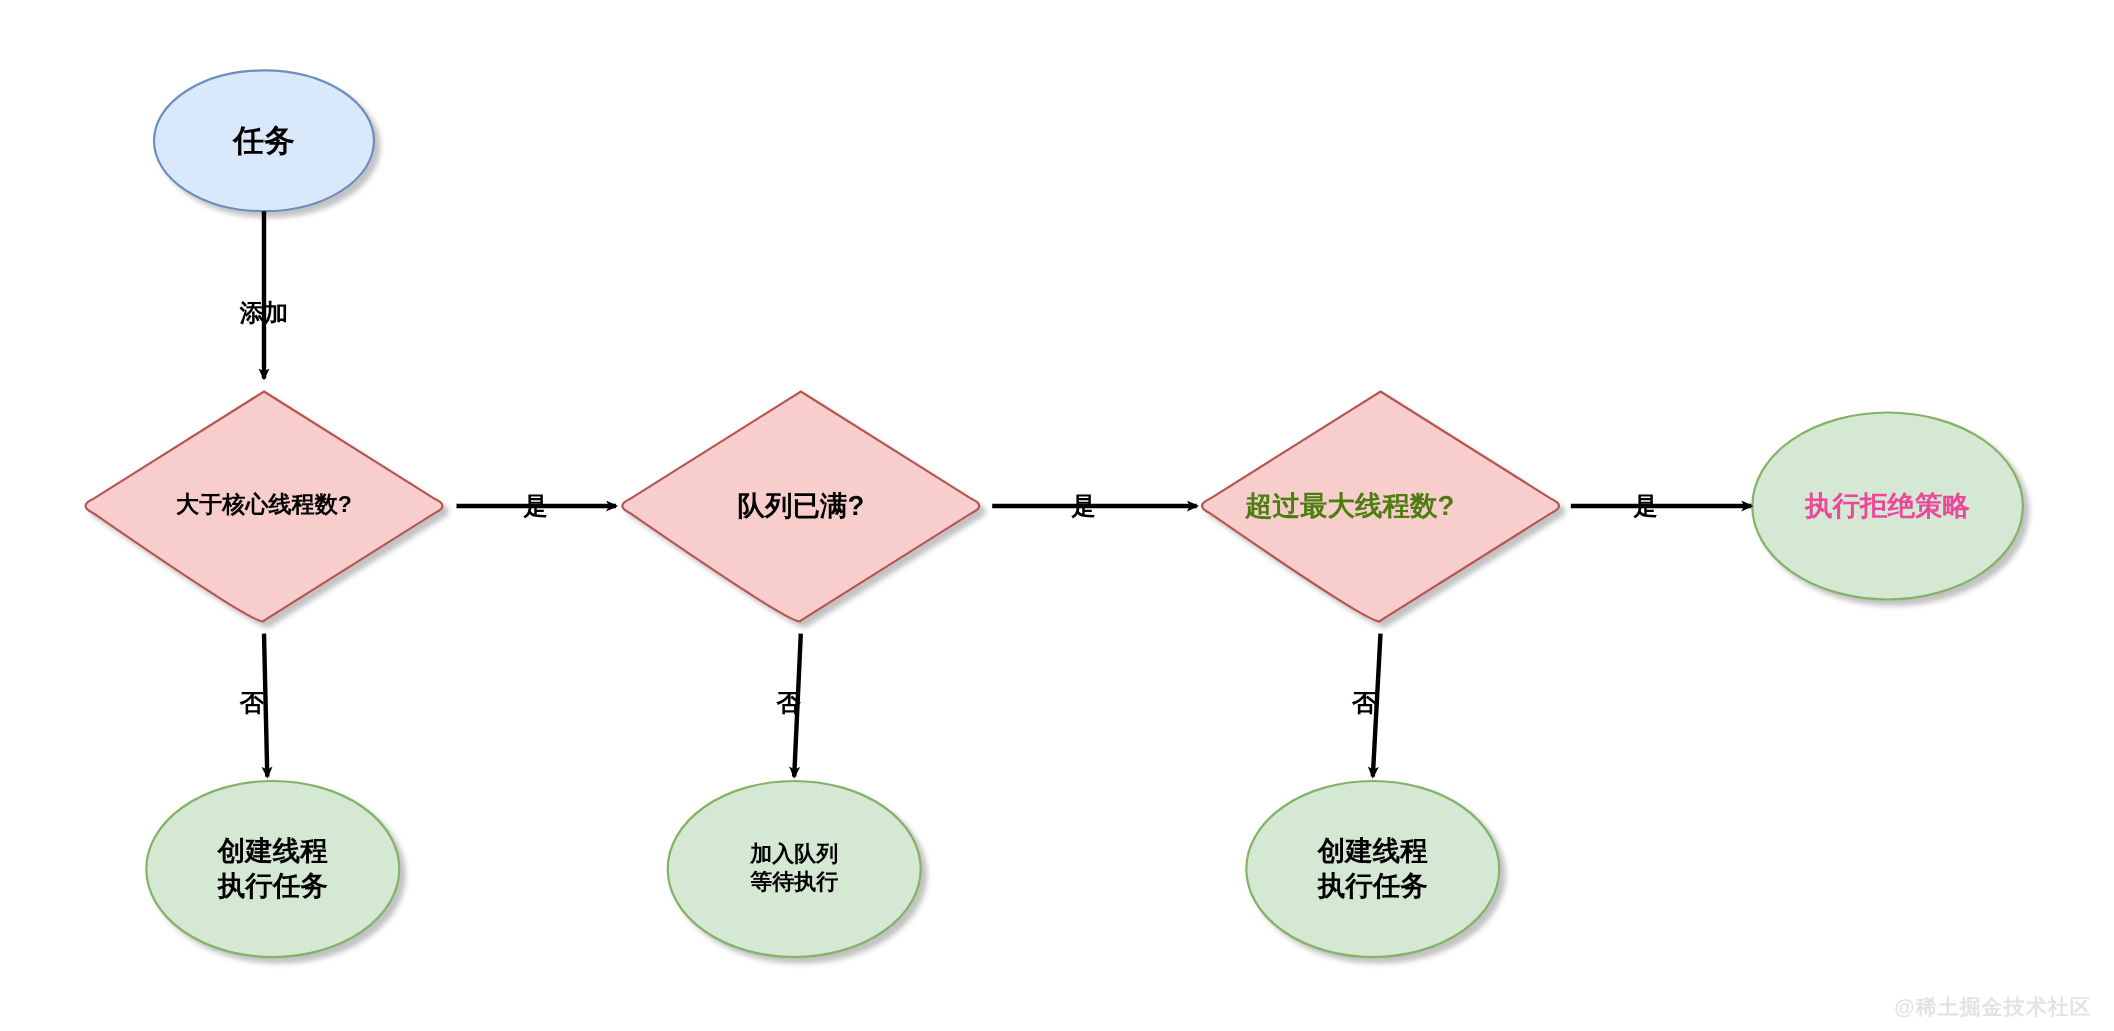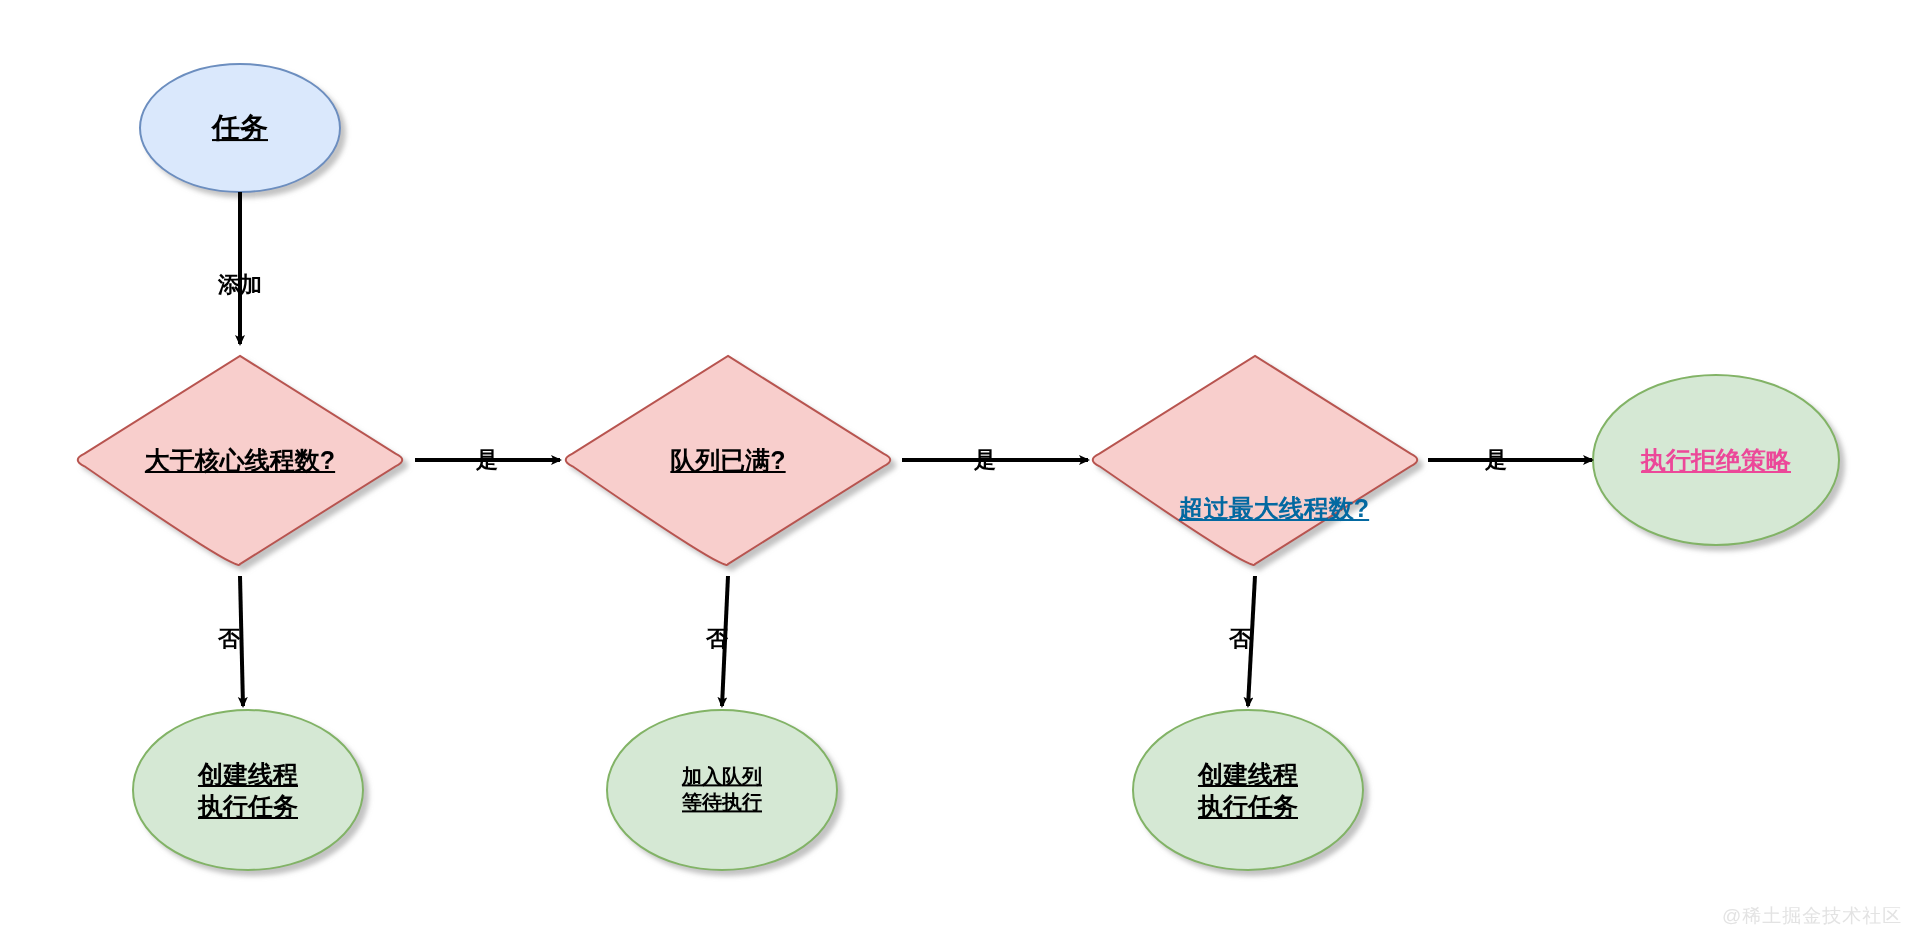--- a/index.html
+++ b/index.html
@@ -13,33 +13,32 @@
   #canvas{position:absolute;left:0;top:0;width:1922px;height:937px;}
   .node-label{
     position:absolute;
     color:#000000;
     font-weight:bold;
     text-align:right;
     line-height:1.28;
     white-space:pre;
     pointer-events:none;
     transform:translate(-50%,-50%);
-    text-decoration:underline;
   }
   .edge-label{
     position:absolute;
     color:#000000;
     font-weight:bold;
     white-space:pre;
     transform:translate(-50%,-50%);
   }
   .watermark{
     position:absolute;
     color:#e3e3e3;
-    font-weight:normal;
+    font-weight:bold;
     white-space:pre;
     letter-spacing:1px;
     text-align:right;
   }
 </style>
 </head>
 <body>
 
 <svg id="canvas" viewBox="0 0 1922 937" xmlns="http://www.w3.org/2000/svg">
   <defs>
@@ -75,23 +74,23 @@
       <line x1="902" y1="460" x2="1088" y2="460" stroke="#000000" stroke-width="4" marker-end="url(#arrow)"></line>
       <line x1="1428" y1="460" x2="1592" y2="460" stroke="#000000" stroke-width="4" marker-end="url(#arrow)"></line>
       <line x1="240" y1="576" x2="243" y2="706" stroke="#000000" stroke-width="4" marker-end="url(#arrow)"></line>
       <line x1="728" y1="576" x2="722" y2="706" stroke="#000000" stroke-width="4" marker-end="url(#arrow)"></line>
       <line x1="1255" y1="576" x2="1248" y2="706" stroke="#000000" stroke-width="4" marker-end="url(#arrow)"></line>
     </g>
 </svg>
 
 <div id="label-layer">
     <div class="node-label" style="left: 240px; top: 128px; font-size: 28px; color: rgb(0, 0, 0);">任务</div>
-    <div class="node-label" style="left: 240px; top: 460px; font-size: 25px; color: rgb(0, 0, 0);">大于核心线程数?</div>
+    <div class="node-label" style="left: 240px; top: 460px; font-size: 21px; color: rgb(0, 0, 0);">大于核心线程数?</div>
     <div class="node-label" style="left: 728px; top: 460px; font-size: 25px; color: rgb(0, 0, 0);">队列已满?</div>
-    <div class="node-label" style="left: 1274px; top: 460px; font-size: 25px; color: #0369a1; margin-top: 48px;">超过最大线程数?</div>
+    <div class="node-label" style="left: 1227px; top: 460px; font-size: 25px; color: #4d7c0f;">超过最大线程数?</div>
     <div class="node-label" style="left: 1716px; top: 460px; font-size: 25px; color: #ec4899;">执行拒绝策略</div>
     <div class="node-label" style="left: 248px; top: 790px; font-size: 25px; color: rgb(0, 0, 0);">创建线程
 执行任务</div>
     <div class="node-label" style="left: 722px; top: 790px; font-size: 20px; color: rgb(0, 0, 0);">加入队列
 等待执行</div>
     <div class="node-label" style="left: 1248px; top: 790px; font-size: 25px; color: rgb(0, 0, 0);">创建线程
 执行任务</div>
     <div class="edge-label" style="left: 240px; top: 285px; font-size: 22px; color: rgb(0, 0, 0);">添加</div>
     <div class="edge-label" style="left: 487px; top: 460px; font-size: 22px; color: rgb(0, 0, 0);">是</div>
     <div class="edge-label" style="left: 985px; top: 460px; font-size: 22px; color: rgb(0, 0, 0);">是</div>

